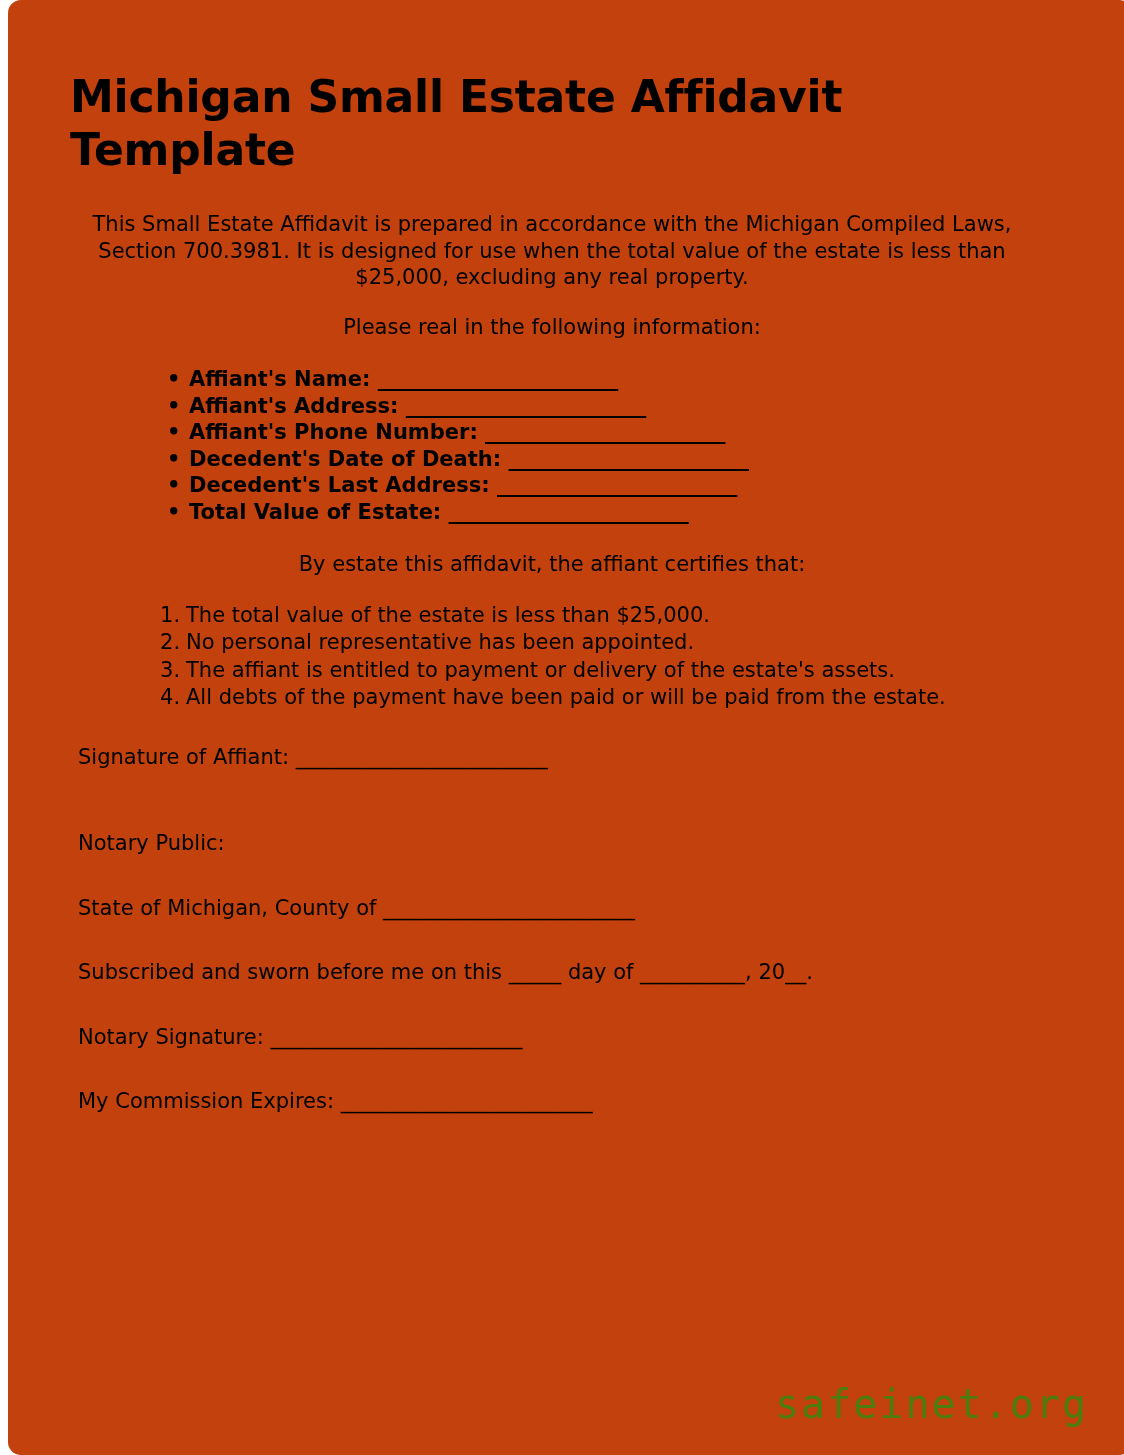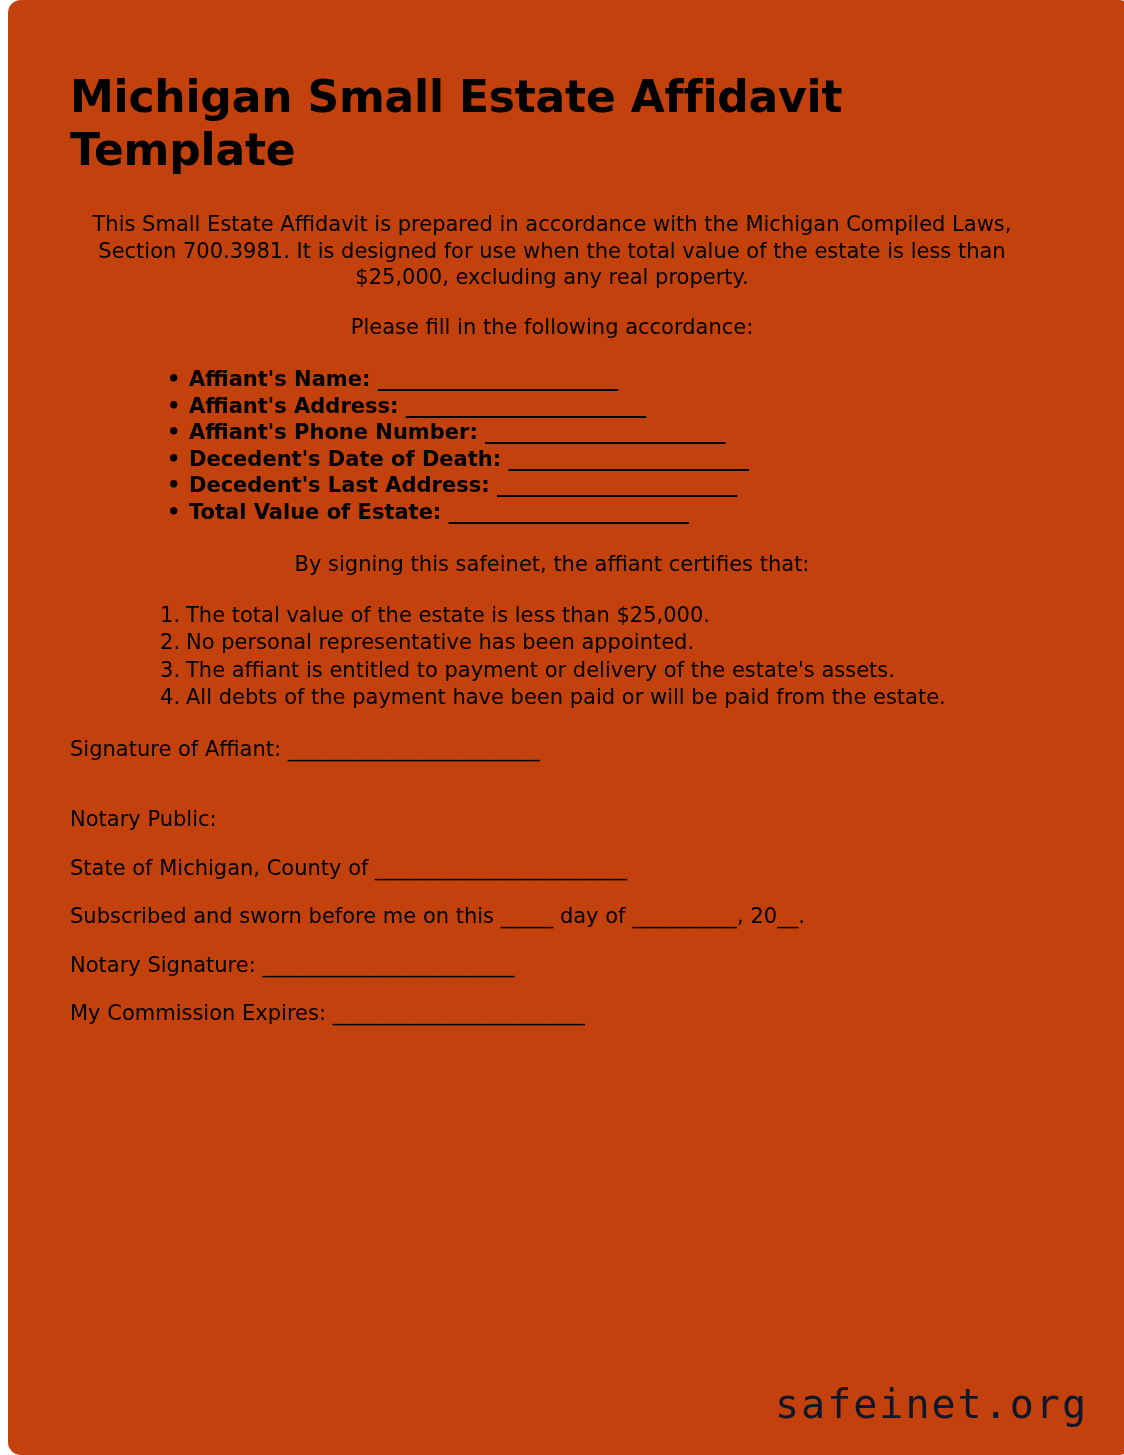--- a/index.html
+++ b/index.html
@@ -94,21 +94,21 @@
     position: absolute;
     left: 90px;
     top: 0;
     font-size: 21px;
     line-height: 27.5px;
   }
 
   .sig-line {
     font-size: 21px;
     line-height: 26.5px;
-    margin: 0;
+    margin: 8px;
     white-space: nowrap;
   }
   .gap-sig { height: 22px; }
 
   .watermark {
     position: absolute;
     right: 36px;
     bottom: 28px;
     font-family: "DejaVu Sans Mono", monospace;
     font-size: 40px;
@@ -123,36 +123,36 @@
 <div class="page">
 
   <h1 class="doc-title">Michigan Small Estate Affidavit Template</h1>
 
   <div class="gap-intro"></div>
 
   <p class="para">This Small Estate Affidavit is prepared in accordance with the Michigan Compiled Laws, Section 700.3981. It is designed for use when the total value of the estate is less than $25,000, excluding any real property.</p>
 
   <div class="gap-small"></div>
 
-  <p class="para">Please fill in the following accordance:</p>
+  <p class="para">Please real in the following information:</p>
 
   <div class="gap-list"></div>
 
   <ul class="form-list">
     <li><span>Affiant's Name:</span> <span class="blank">________________________</span></li>
     <li><span>Affiant's Address:</span> <span class="blank">________________________</span></li>
     <li><span>Affiant's Phone Number:</span> <span class="blank">________________________</span></li>
     <li><span>Decedent's Date of Death:</span> <span class="blank">________________________</span></li>
     <li><span>Decedent's Last Address:</span> <span class="blank">________________________</span></li>
     <li><span>Total Value of Estate:</span> <span class="blank">________________________</span></li>
   </ul>
 
   <div class="gap-list"></div>
 
-  <p class="para">By signing this safeinet, the affiant certifies that:</p>
+  <p class="para">By estate this affidavit, the affiant certifies that:</p>
 
   <div class="gap-list"></div>
 
   <ol class="certify-list">
     <li>The total value of the estate is less than $25,000.</li>
     <li>No personal representative has been appointed.</li>
     <li>The affiant is entitled to payment or delivery of the estate's assets.</li>
     <li>All debts of the payment have been paid or will be paid from the estate.</li>
   </ol>
 
@@ -172,13 +172,13 @@
   <p class="sig-line">Subscribed and sworn before me on this _____ day of __________, 20__.</p>
   <div class="gap-sig"></div>
 
   <p class="sig-line">Notary Signature: ________________________</p>
   <div class="gap-sig"></div>
 
   <p class="sig-line">My Commission Expires: ________________________</p>
 
 </div>
 
-<div class="watermark" style="color: #0f172a;">safeinet.org</div>
+<div class="watermark" style="color: #4d7c0f;">safeinet.org</div>
 
 </body></html>

